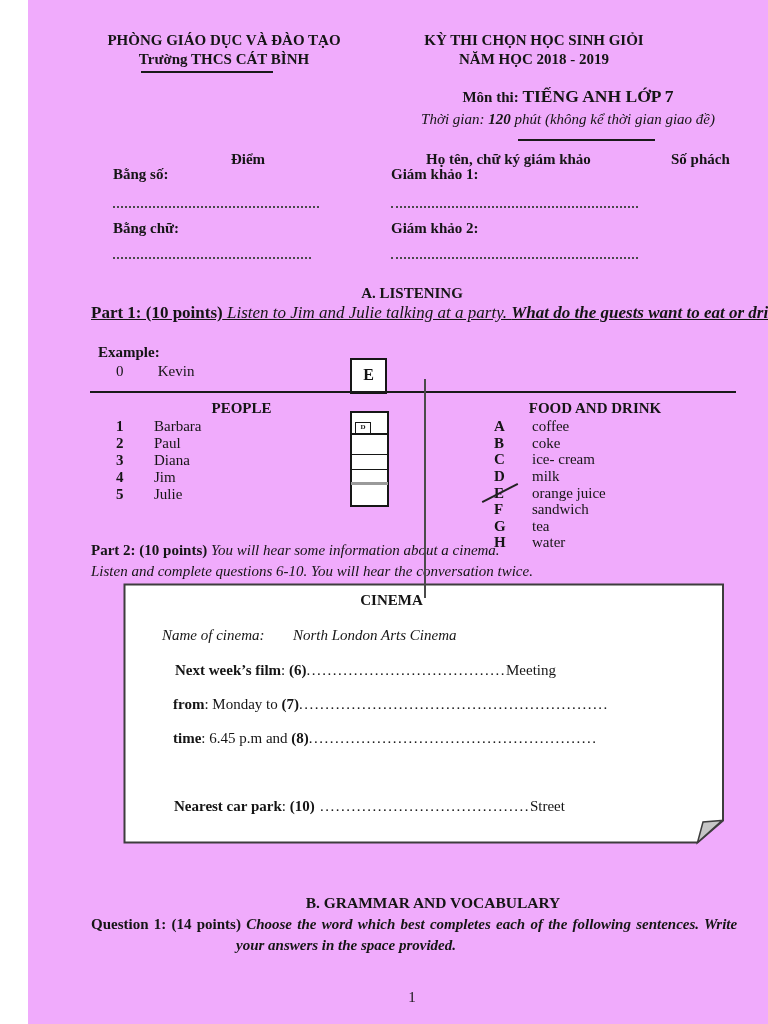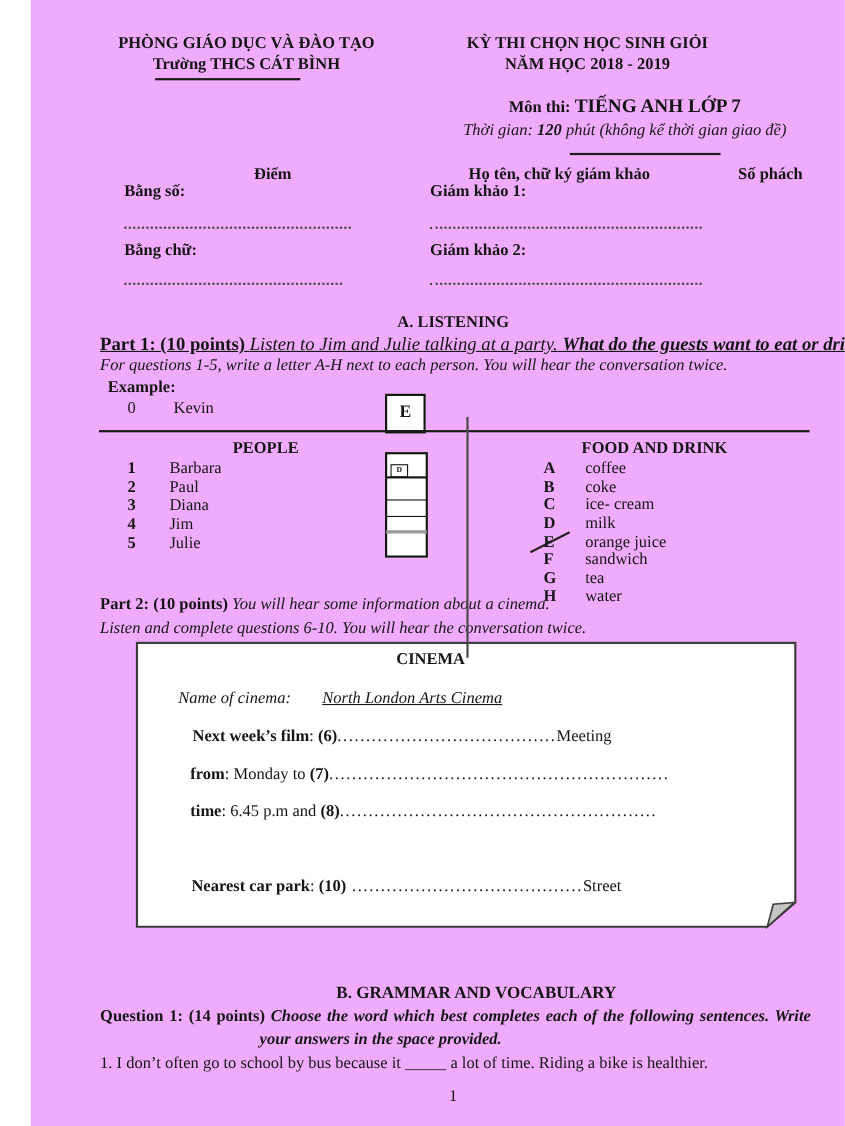--- a/index.html
+++ b/index.html
@@ -74,21 +74,20 @@
   <div class="dotted" style="left:85px;top:257px;width:198px;"></div>
   <div class="dotted" style="left:363px;top:257px;width:247px;"></div>
 
   <div class="abs ctr b" style="left:0;top:284px;width:768px;">A. LISTENING</div>
 
   <div class="abs fit1" style="left:63px;top:302px;">
     <span class="b">Part 1: (10 points)</span>
     <span class="i">Listen to Jim and Julie talking at a party.</span>
     <span class="bi">What do the guests want to eat or drink?</span>
   </div>
-  <div class="abs i" style="left:63px;top:323px;">For questions 1-5, write a letter A-H next to each person. You will hear the conversation twice.</div>
 
   <div class="abs b" style="left:70px;top:343px;">Example:</div>
   <div class="abs" style="left:88px;top:362px;">
     <span class="num-col0">0</span>
     <span>Kevin</span>
   </div>
   <div class="ebox">E</div>
 
   <div class="rule" style="left:62px;top:391px;width:646px;"></div>
 
@@ -125,21 +124,21 @@
   <div class="abs i" style="left:63px;top:562px;">Listen and complete questions 6-10. You will hear the conversation twice.</div>
 
   <div class="blk" style="left:95px;top:583px;width:602px;height:262px;">
     <svg width="602" height="262" viewBox="0 0 602 262">
       <path d="M1.5,1.5 H600 V237.5 L574.5,259.5 H1.5 Z" fill="#ffffff" stroke="#3d3d3d" stroke-width="2"></path>
       <polygon points="599,237.5 574.5,259.5 580,239" fill="#c6c6c6" stroke="#3d3d3d" stroke-width="1.5"></polygon>
     </svg>
   </div>
   <div class="abs ctr b" style="left:95px;top:591px;width:537px;">CINEMA</div>
   <div class="abs i" style="left:134px;top:626px;">Name of cinema:</div>
-  <div class="abs i" style="left:265px;top:626px;text-decoration:underline;">North London Arts Cinema</div>
+  <div class="abs i" style="left:265px;top:626px;">North London Arts Cinema</div>
 
   <div class="abs" style="left:147px;top:661px;">
     <span class="b">Next week’s film</span><span>: </span><span class="b">(6)</span><span class="dots">......................................</span><span>Meeting</span>
   </div>
   <div class="abs" style="left:145px;top:695px;">
     <span class="b">from</span><span>: Monday to </span><span class="b">(7)</span><span class="dots">...........................................................</span><span></span>
   </div>
   <div class="abs" style="left:145px;top:729px;">
     <span class="b">time</span><span>: 6.45 p.m and </span><span class="b">(8)</span><span class="dots">.......................................................</span><span></span>
   </div>
@@ -148,21 +147,16 @@
   </div>
 
   <div class="vline" style="left:396px;top:379px;height:219px;"></div>
 
   <div class="abs ctr b" style="left:0;top:893px;width:714px;font-size:15.5px;padding-left:48px;">B. GRAMMAR AND VOCABULARY</div>
   <div class="abs fit2" style="left:63px;top:915px;">
     <span class="b">Question 1: (14 points)</span>
     <span class="bi">Choose the word which best completes each of the following sentences. Write</span>
   </div>
   <div class="abs bi" style="left:208px;top:936px;">your answers in the space provided.</div>
-  <div class="abs" style="left:63px;top:958px;">
-    <span>1. I don’t often go to school by bus because it</span>
-    <span class="underline-blank">_____</span>
-    <span>a lot of time. Riding a bike is healthier.</span>
-  </div>
 
   <div class="abs ctr" style="left:0;top:988px;width:768px;">1</div>
 
 </div>
 
 </body></html>

